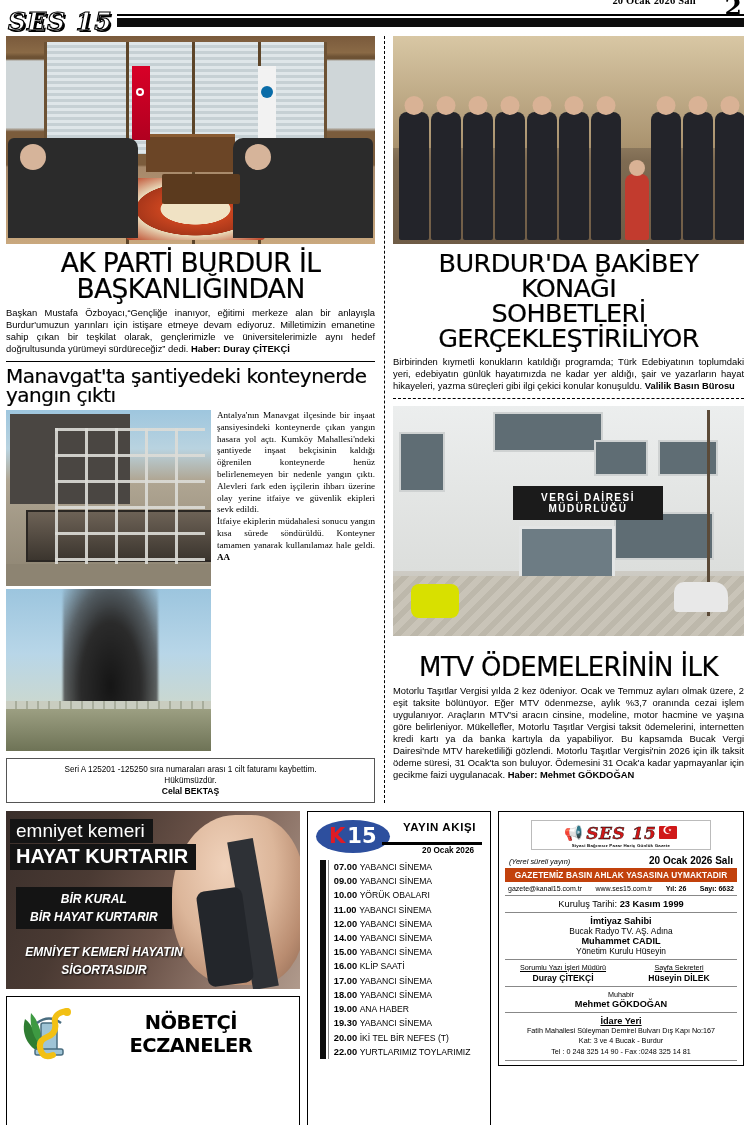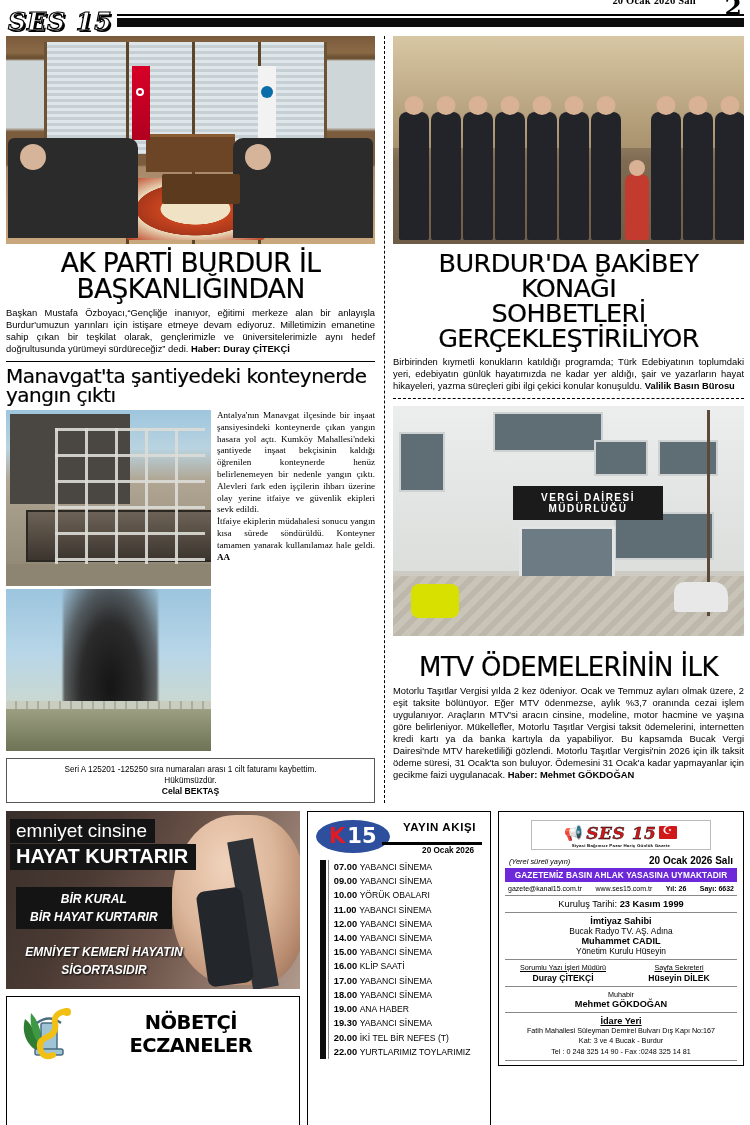--- a/index.html
+++ b/index.html
@@ -204,21 +204,21 @@
   .imp-logo .row { display:flex; align-items:center; justify-content:center; gap:3px;}
   .imp-logo .mega { color:#d01818; font-size:15px; line-height:1;}
   .imp-logo .word { font-family:"DejaVu Serif",serif; font-style:italic; font-weight:bold; font-size:17px;
     color:#d01818; -webkit-text-stroke:.4px #000; letter-spacing:.5px;}
   .imp-logo .flagbox { width:18px; height:13px; background:#d01818; position:relative; border-radius:1px;}
   .imp-logo .flagbox:after{content:"\262A"; position:absolute; left:3px; top:-2px; color:#fff; font-size:11px;}
   .imp-logo .sub { font-size:4.4px; font-weight:bold; margin-top:0px; letter-spacing:.2px;}
   .imp-row1 { display:flex; justify-content:space-between; align-items:baseline; padding:1px 4px 2px;}
   .imp-row1 .lit { font-style:italic; font-size:7.4px;}
   .imp-row1 .dt { font-weight:bold; font-size:10px;}
-  .imp-black { background:#6d28d9; color:#fff; text-align:center; font-size:8.3px; font-weight:bold;
+  .imp-black { background:#c2410c; color:#fff; text-align:center; font-size:8.3px; font-weight:bold;
      padding:2px 0; letter-spacing:.1px;}
   .imp-contact { display:flex; justify-content:space-between; font-size:7px; padding:3px 3px 3px;
      border-bottom:1px solid #888;}
   .s-bold { font-weight:bold; }
   .imp-kurulus { text-align:center; font-size:9.3px; padding:3px 0 3px; border-bottom:1px solid #888;}
   .imp-sec { text-align:center; padding:3px 0; border-bottom:1px solid #888;}
   .imp-sec .h { font-weight:bold; font-size:9.2px;}
   .imp-sec .t { font-size:8.4px;}
   .imp-two { display:flex; border-bottom:1px solid #888; padding:3px 0;}
   .imp-two > div { flex:1; text-align:center;}
@@ -343,21 +343,21 @@
     </div>
   </div>
 
   <div class="bottom">
 
     <div class="bl">
       <div class="ad-belt">
         <div class="hand"></div>
         <div class="strap"></div>
         <div class="buckle"></div>
-        <div class="ad-b-line1">emniyet cinsine</div>
+        <div class="ad-b-line1">emniyet kemeri</div>
         <div class="ad-b-line2">HAYAT KURTARIR</div>
         <div class="ad-b-line3">
           <div>BİR KURAL</div>
           <div>BİR HAYAT KURTARIR</div>
         </div>
         <div class="ad-b-line4">
           <div>EMNİYET KEMERİ HAYATIN</div>
           <div>SİGORTASIDIR</div>
         </div>
       </div>

